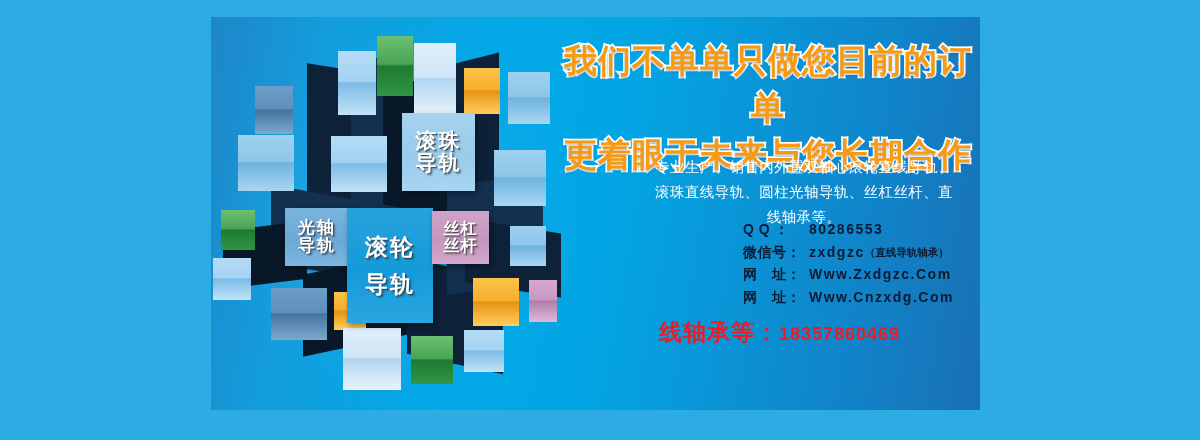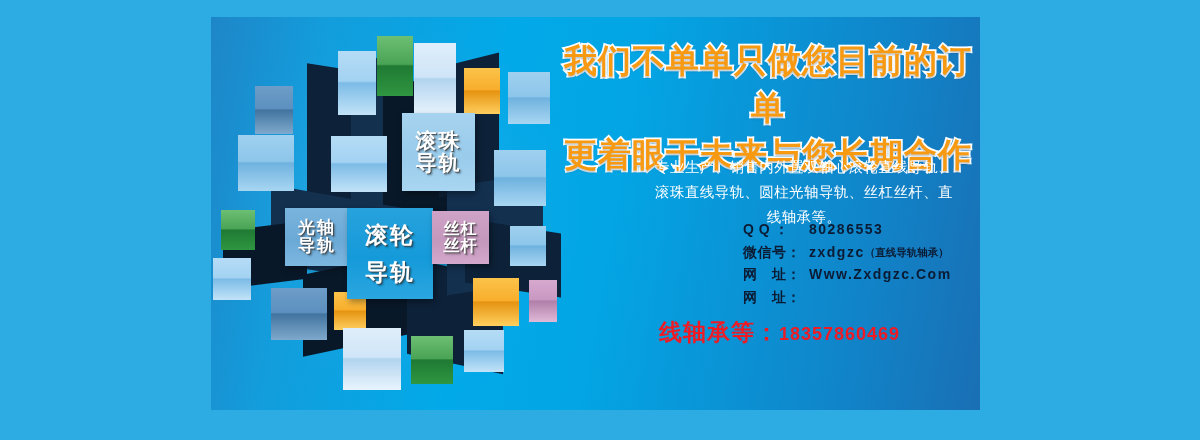--- a/index.html
+++ b/index.html
@@ -47,21 +47,21 @@
     color:#ffffff;font-weight:bold;letter-spacing:2px;
     text-shadow:1px 1px 0 rgba(60,60,60,.75), 2px 2px 2px rgba(0,0,0,.35);
     box-shadow:2px 3px 6px rgba(0,0,0,.35);
     line-height:1.05;
   }
   .tile span{display:block;}
   #tile-gunzhu{left:191px;top:83px;width:73px;height:78px;
     background:linear-gradient(180deg,#a6d3ef 0%,#99cbeb 55%,#a9d6f1 100%);font-size:21px;}
   #tile-guangzhou{left:74px;top:178px;width:64px;height:58px;
     background:linear-gradient(180deg,#79b4dd 0%,#6ba9d6 55%,#7cb7df 100%);font-size:17px;}
-  #tile-gunlun{left:136px;top:178px;width:86px;height:91px;
+  #tile-gunlun{left:136px;top:178px;width:86px;height:115px;
     background:linear-gradient(180deg,#27a2dd 0%,#159ad9 55%,#2aa6e0 100%);font-size:23px;gap:12px;}
   #tile-sigang{left:221px;top:181px;width:57px;height:53px;
     background:linear-gradient(180deg,#cfa3c8 0%,#c497bd 55%,#d2a8cb 100%);font-size:16px;letter-spacing:1px;}
   
   #headline{
     position:absolute;left:348px;top:21px;width:418px;
     text-align:center;color:#f79a11;font-weight:bold;font-size:33px;
     line-height:1.42;letter-spacing:1px;
     -webkit-text-stroke:3.5px #ffffff;paint-order:stroke fill;
     text-shadow:0 2px 2px rgba(0,40,80,.25);
@@ -217,20 +217,21 @@
         <span class="lab">微信号：</span>
         <span class="val">zxdgzc</span>
         <span class="note">（直线导轨轴承）</span>
       </div>
       <div class="row">
         <span class="lab">网　址：</span>
         <span class="val">Www.Zxdgzc.Com</span>
       </div>
       <div class="row">
         <span class="lab">网　址：</span>
+        <span class="val">Www.Cnzxdg.Com</span>
       </div>
     </div>
 
     <div id="phone">
       <span>线轴承等：</span><span class="num">18357860469</span>
     </div>
 
   </div>
 </div>
 

